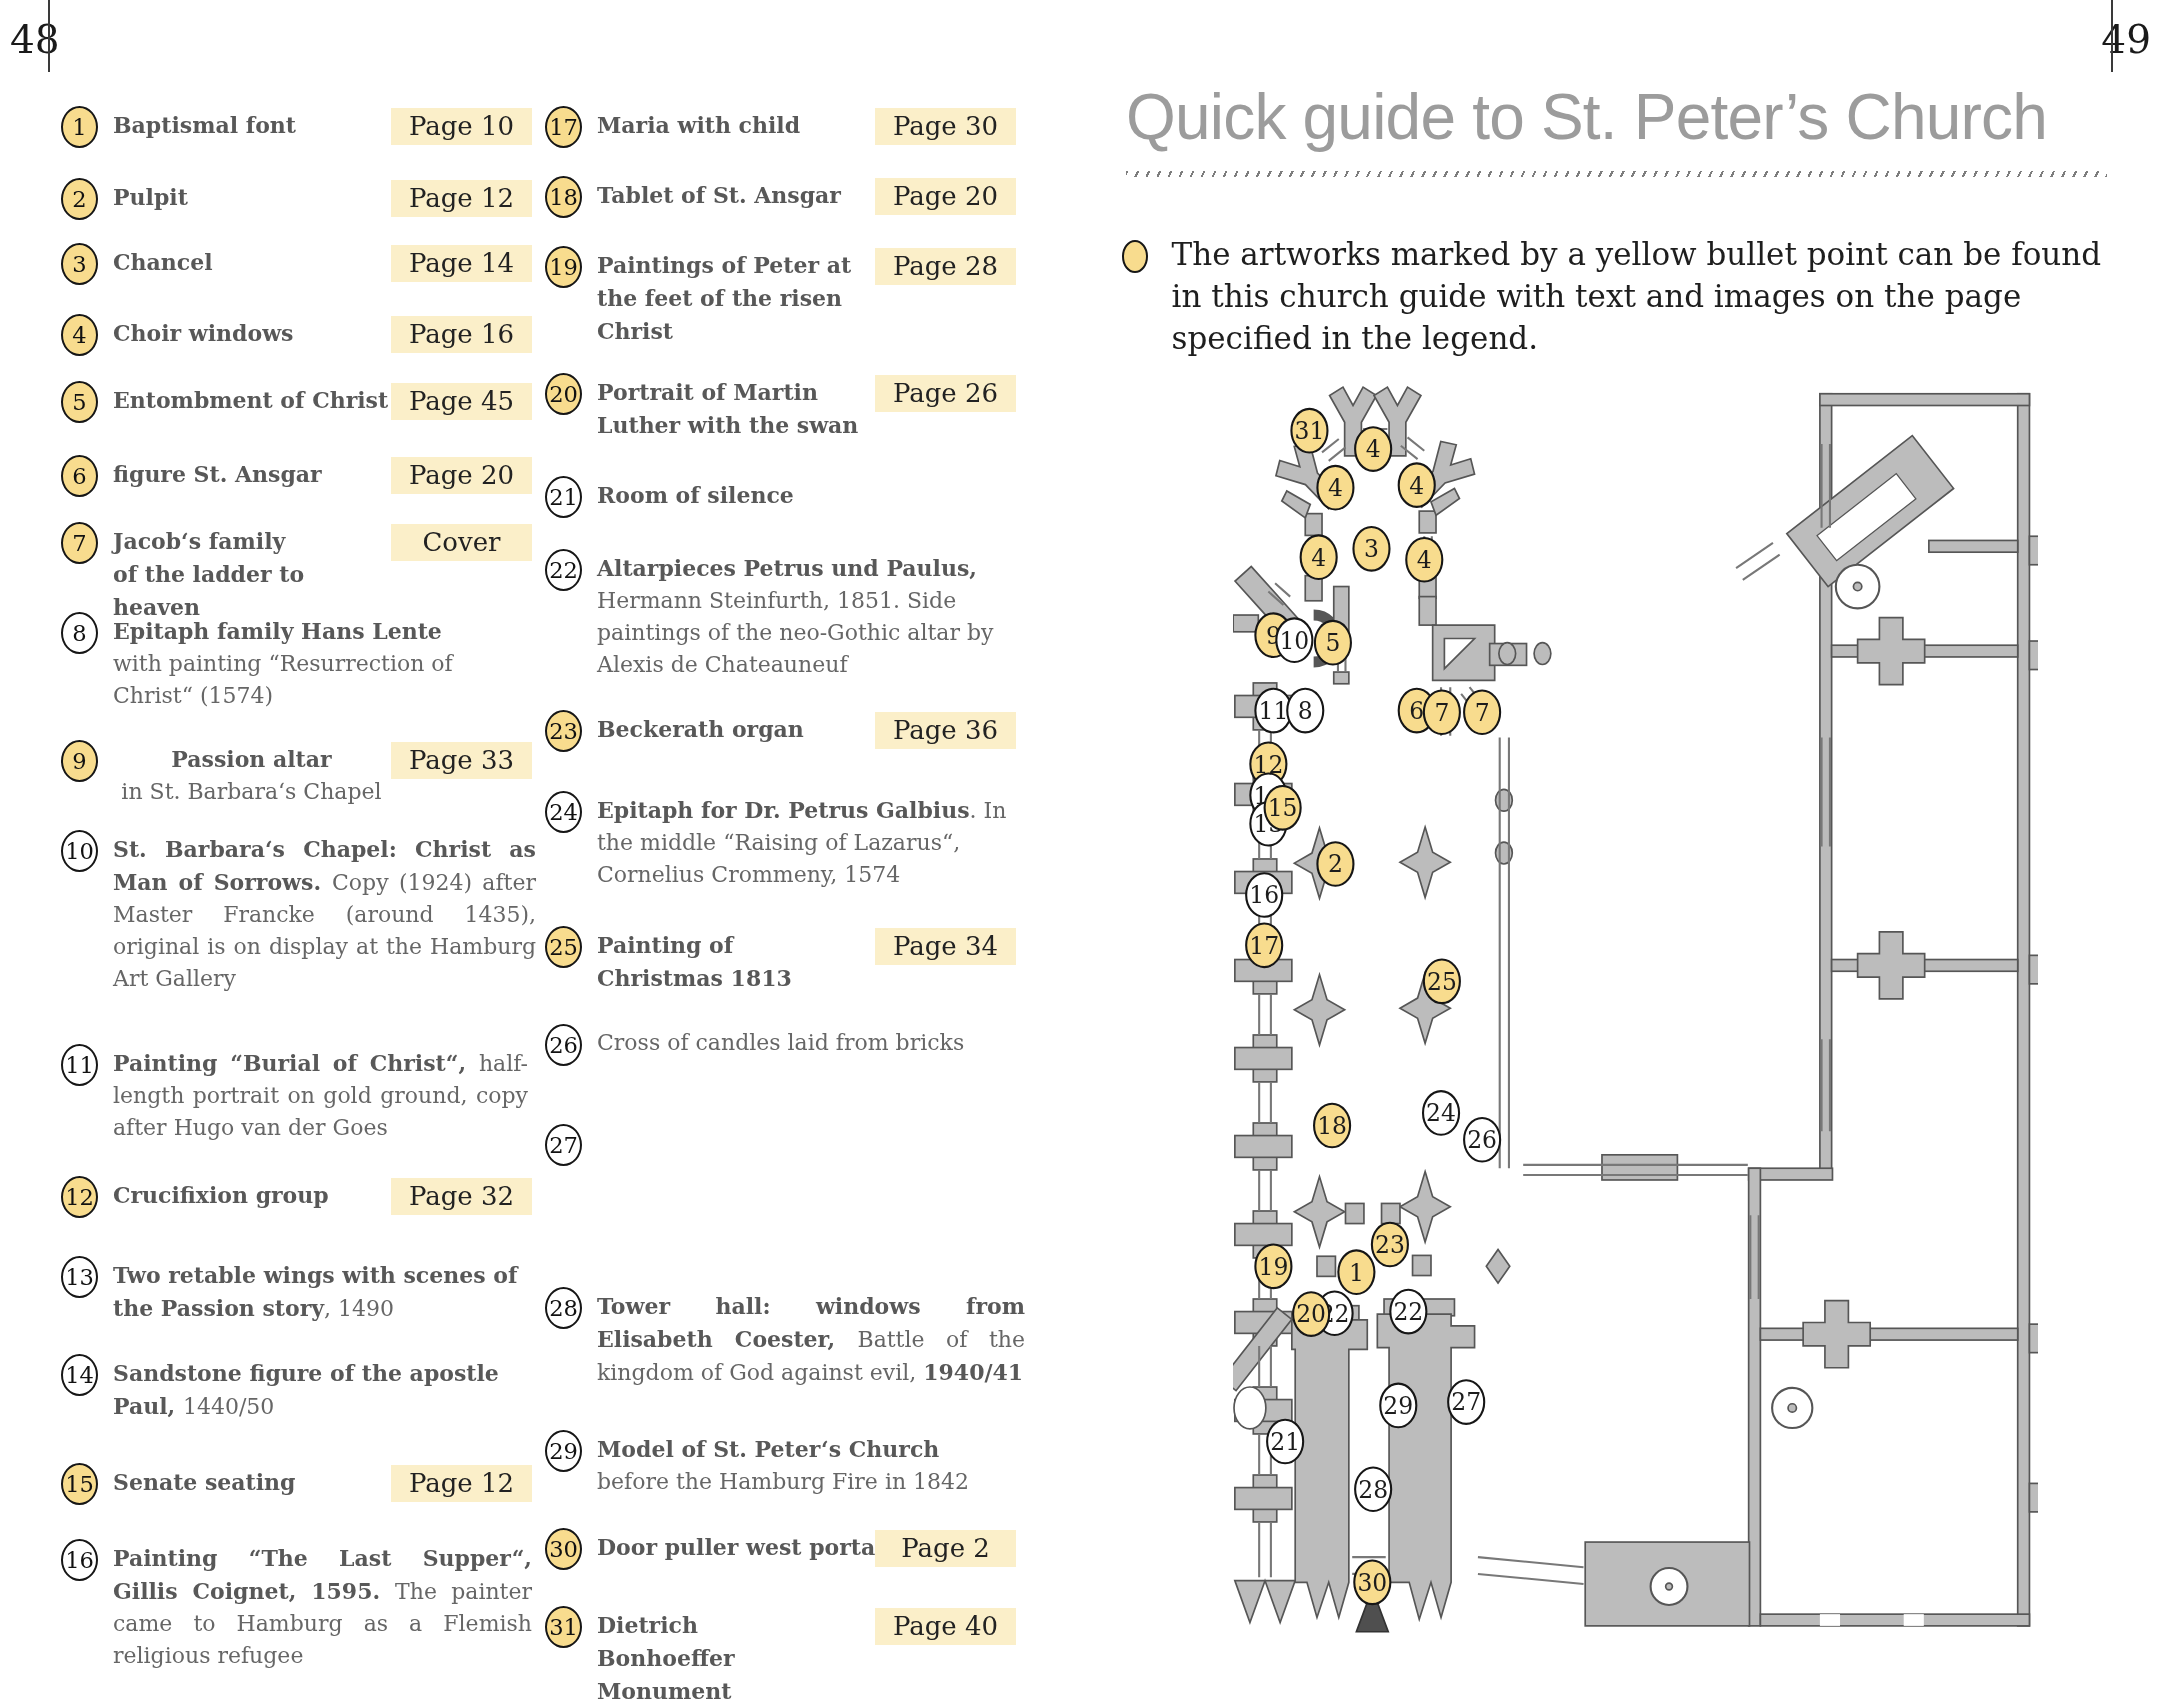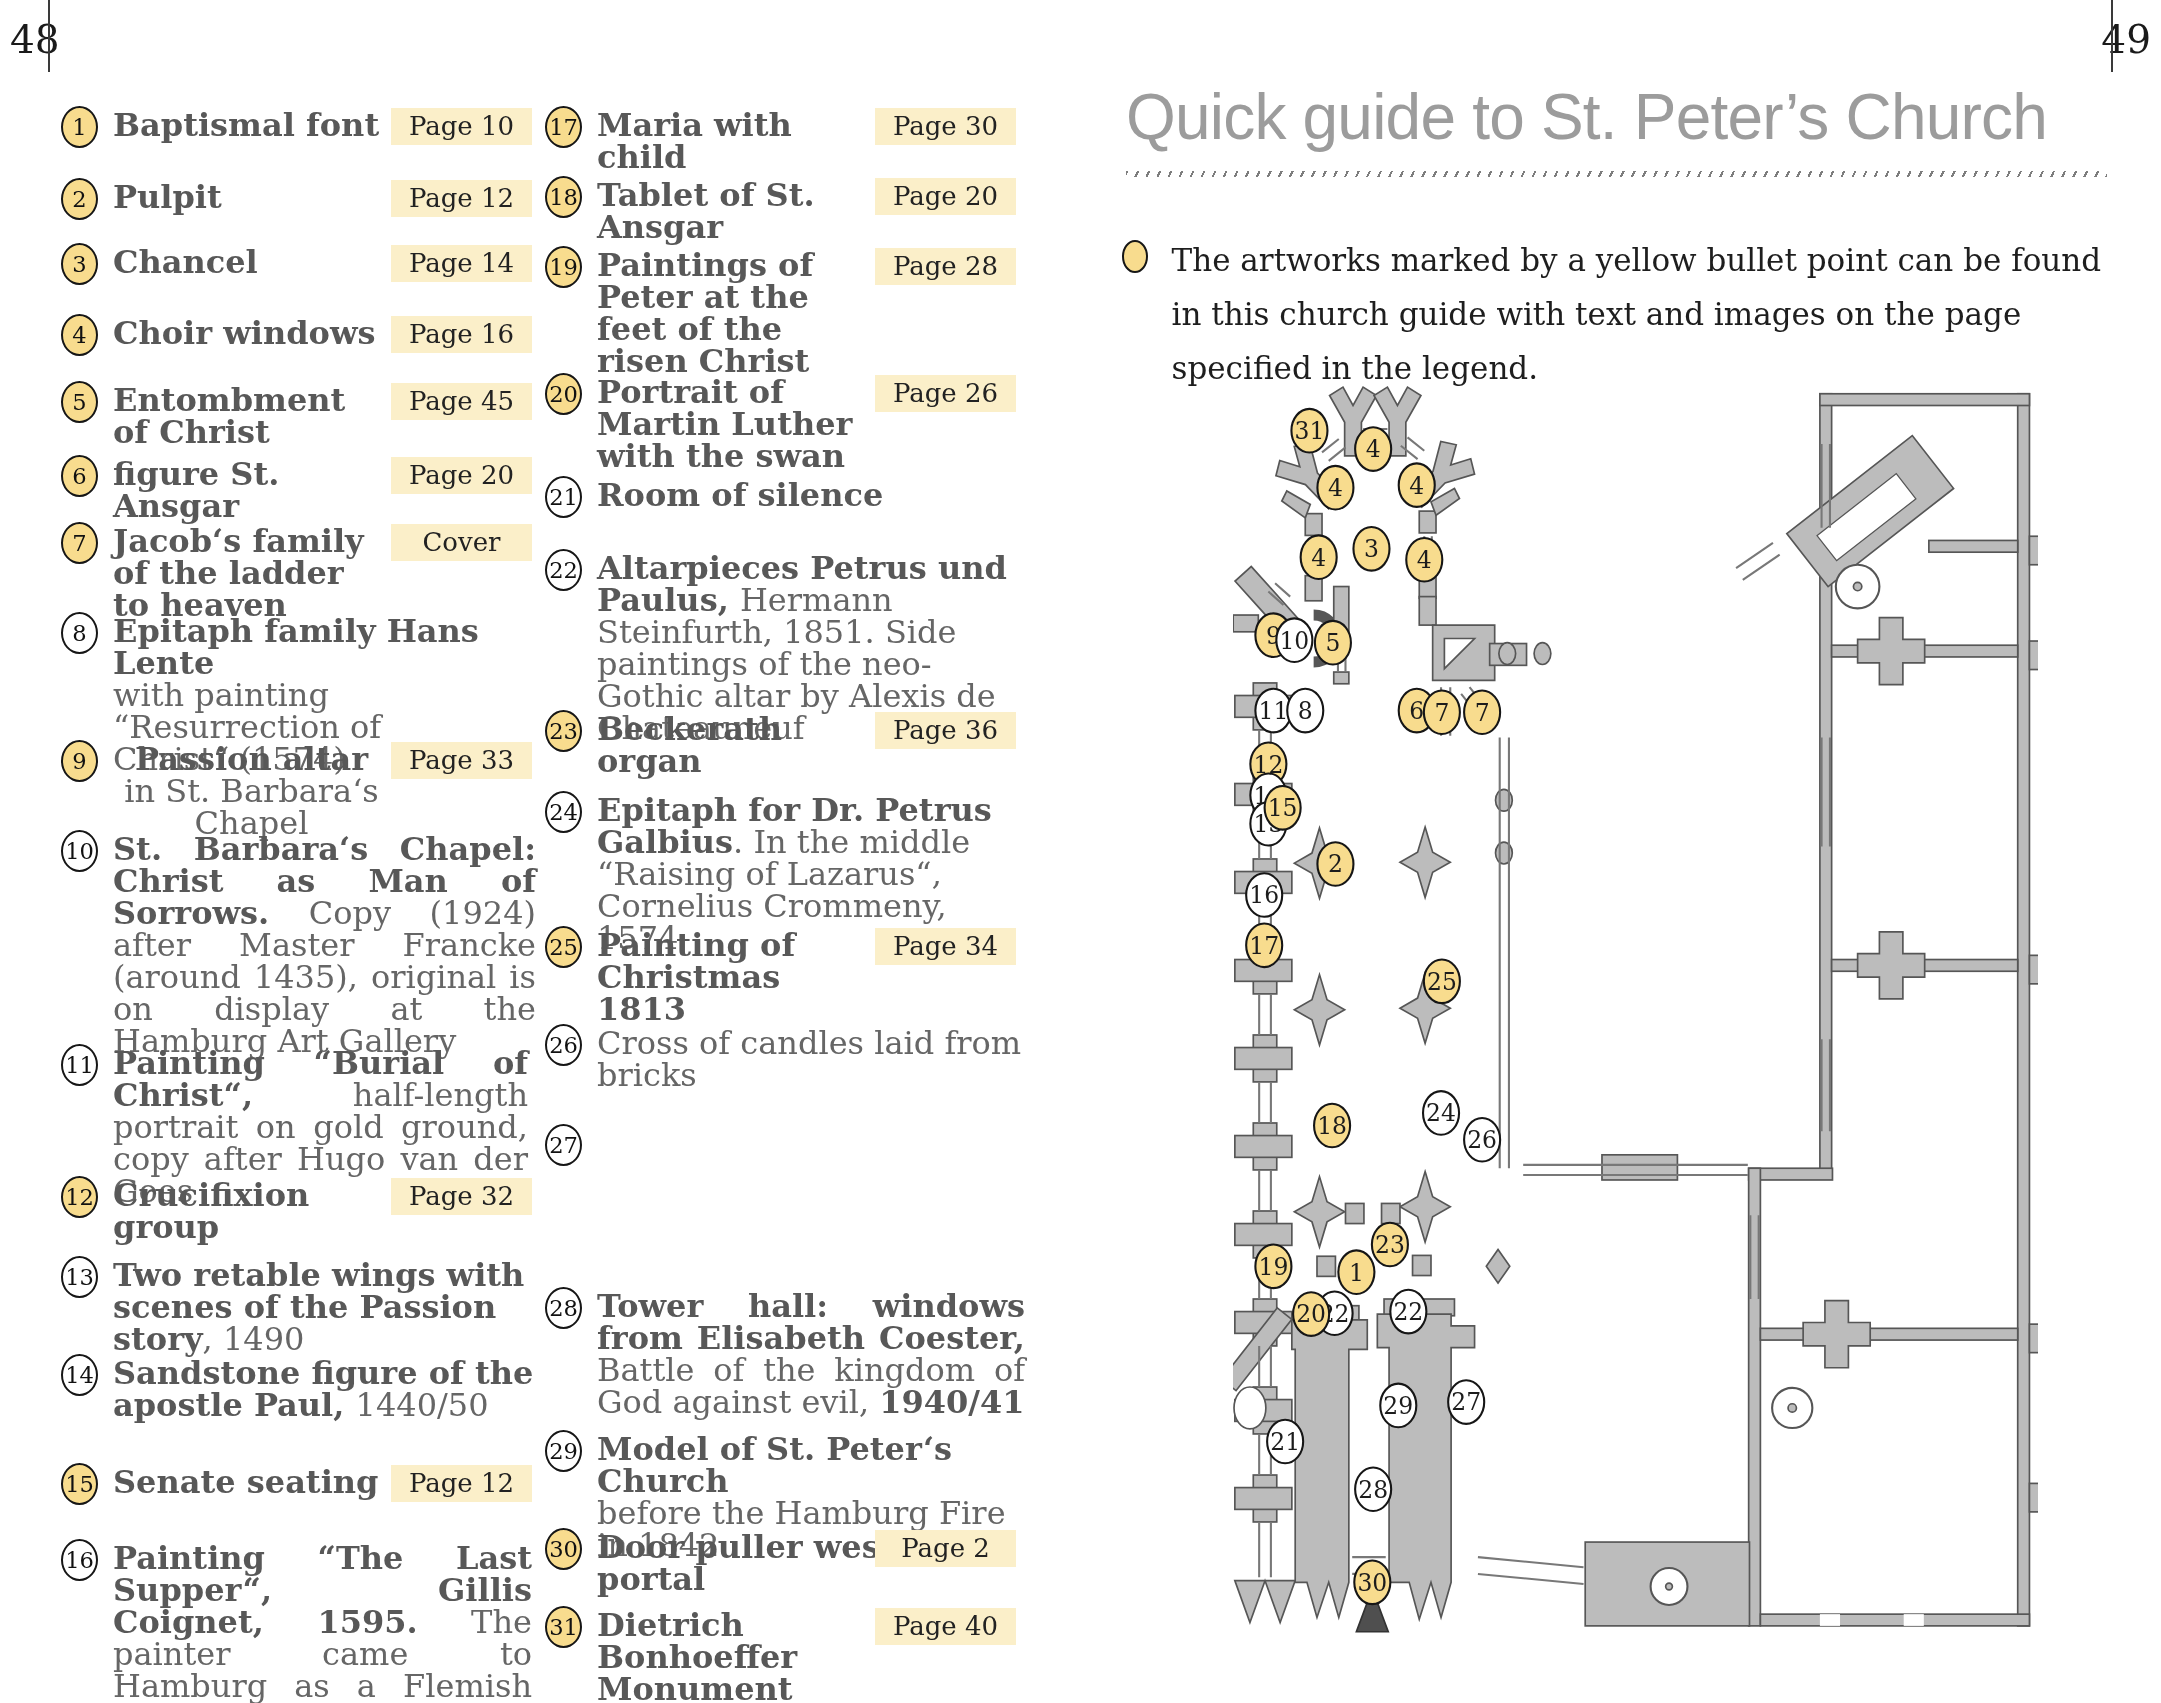--- a/index.html
+++ b/index.html
@@ -12,35 +12,35 @@
   .headrule{position:absolute;top:0;width:1.7px;height:72px;background:#3a3a3a;}
   #rule-left{left:48px;}
   #rule-right{right:48px;}
 
   
   .legend-item{position:absolute;width:471px;}
   .badge{position:absolute;left:0;top:0;width:37px;height:42px;border:2.5px solid #161616;
          border-radius:50%;box-sizing:border-box;display:flex;align-items:center;justify-content:center;
          font-size:22.6px;color:#111;background:#fff;}
   .badge.filled{background:#F8DC8E;}
-  .itext{margin-left:52px;padding-top:3.4px;font-size:32px;line-height:32px;color:#666;}
+  .itext{margin-left:52px;padding-top:3.4px;font-size:22px;line-height:32px;color:#666;}
   .itext b{color:#585858;font-weight:bold;}
   .itext.just{text-align:justify;}
   .pbox{position:absolute;top:1.7px;right:0;width:141px;height:37px;background:#FBEFC9;
         font-size:26px;color:#222;text-align:center;line-height:37px;}
 
   
   #qg-title{position:absolute;left:1126px;top:80px;font-family:"Liberation Sans",sans-serif;
             font-weight:400;font-size:64px;color:#9c9c9c;letter-spacing:-0.8px;}
   #qg-rule{position:absolute;left:1126px;top:171px;width:981px;height:5.9px;
            background:repeating-linear-gradient(115deg,#7d7d7d 0 2.1px,transparent 2.1px 10px);}
   #intro{position:absolute;left:1122px;top:233px;width:998px;display:flex;align-items:flex-start;}
   #intro .bullet{flex:0 0 auto;width:26px;height:33px;border:2.5px solid #161616;border-radius:50%;
                  background:#F8DC8E;margin-top:6.7px;box-sizing:border-box;}
-  #intro .itxt{margin-left:23.5px;font-size:31px;line-height:54px;color:#1e1e1e;width:939px;}
+  #intro .itxt{margin-left:23.5px;font-size:31px;line-height:42px;color:#1e1e1e;width:939px;}
 
   
   #map{position:absolute;left:1233px;top:377px;width:805px;height:1326px;}
   .mnum{font-size:28px;fill:#1c1c1c;font-family:"DejaVu Serif",serif;}
 </style>
 </head>
 <body>
 <div id="page">
 
   <div class="pagenum" id="pn-left">48</div>

